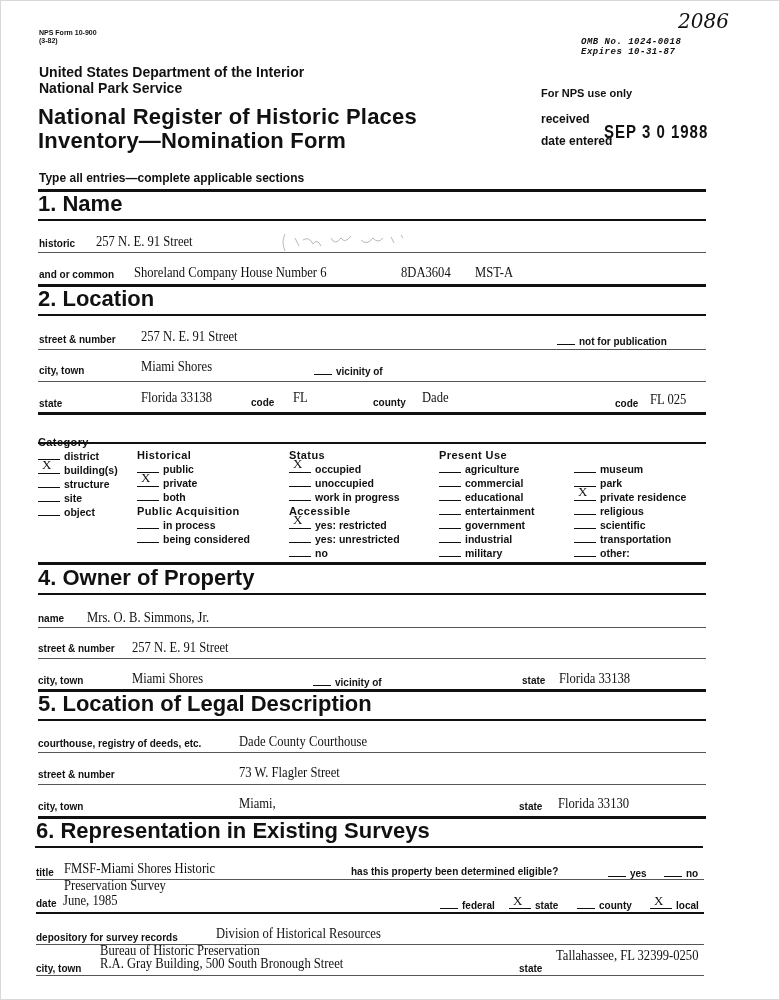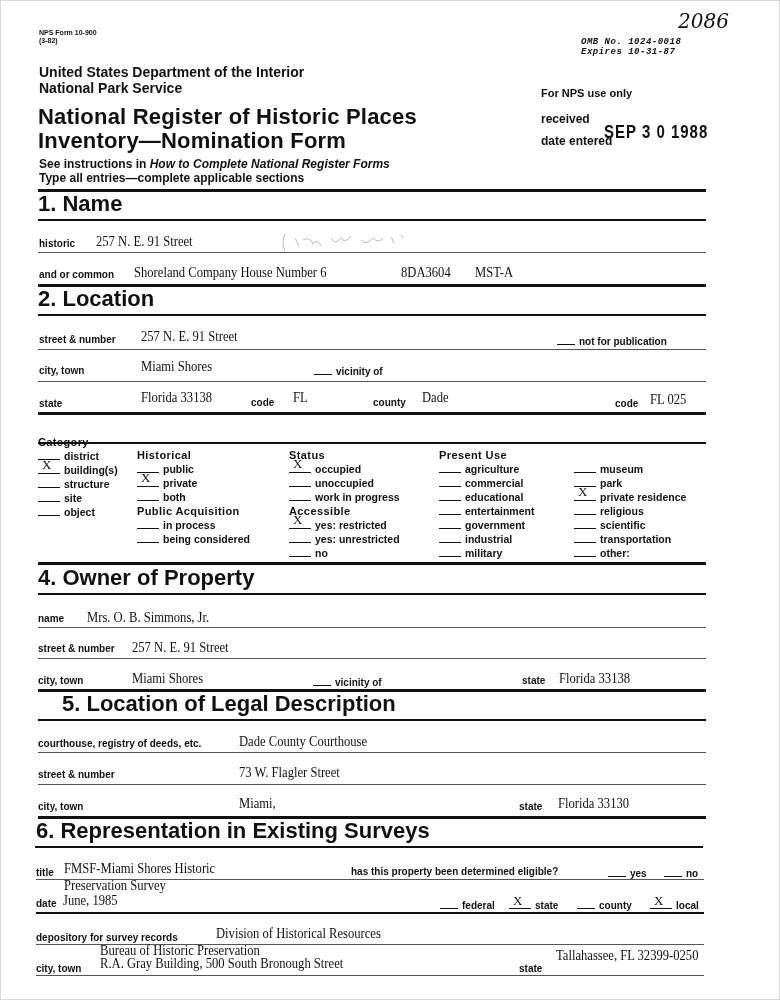--- a/index.html
+++ b/index.html
@@ -36,23 +36,20 @@
   <div class="abs hand" style="left:640px;top:8px;">2086</div>
   <div class="abs mono-it" style="left:580px;top:36px;">OMB No. 1024-0018</div>
   <div class="abs mono-it" style="left:580px;top:46px;">Expires  10-31-87</div>
 
   <div class="abs agency" style="left:38px;top:63px;">United States Department of the Interior</div>
   <div class="abs agency" style="left:38px;top:79px;">National Park Service</div>
 
   <div class="abs big" style="left:37px;top:103px;">National Register of Historic Places</div>
   <div class="abs big" style="left:37px;top:127px;">Inventory—Nomination Form</div>
 
-  <div class="abs instr" style="left:38px;top:157px;">
-    <span>See instructions in </span><i>How to Complete National Register Forms</i>
-  </div>
   <div class="abs instr" style="left:38px;top:171px;">Type all entries—complete applicable sections</div>
 
   <div class="abs nps" style="left:540px;top:86px;">For NPS use only</div>
   <div class="abs nps" style="left:540px;top:111px;font-size:12px;">received</div>
   <div class="abs nps" style="left:540px;top:133px;font-size:12px;">date entered</div>
   <div class="abs stamp" style="left:603px;top:122px;">SEP 3 0 1988</div>
 
   <div class="rule" style="left:37px;top:188px;width:668px;height:3px;"></div>
   <div class="abs sec" style="left:37px;top:191px;">1.  Name</div>
   <div class="rule" style="left:37px;top:218px;width:668px;height:2px;"></div>
@@ -157,21 +154,21 @@
   <div class="abs val" style="left:131px;top:639px;">257 N. E. 91 Street</div>
   <div class="thin" style="left:37px;top:657px;width:668px;"></div>
 
   <div class="abs lbl" style="left:37px;top:674px;">city, town</div>
   <div class="abs val" style="left:131px;top:670px;">Miami Shores</div>
   <div class="abs lbl" style="left:312px;top:674px;"><span class="blank" style="width:18px;"></span><span>vicinity of</span></div>
   <div class="abs lbl" style="left:521px;top:674px;">state</div>
   <div class="abs val" style="left:558px;top:670px;">Florida  33138</div>
 
   <div class="rule" style="left:37px;top:688px;width:668px;height:3px;"></div>
-  <div class="abs sec" style="left:37px;top:691px;margin-left:24px;">5.  Location of Legal Description</div>
+  <div class="abs sec" style="left:37px;top:691px;">5.  Location of Legal Description</div>
   <div class="rule" style="left:37px;top:718px;width:668px;height:2px;"></div>
 
   <div class="abs lbl" style="left:37px;top:737px;">courthouse, registry of deeds, etc.</div>
   <div class="abs val" style="left:238px;top:733px;">Dade County Courthouse</div>
   <div class="thin" style="left:37px;top:751px;width:668px;"></div>
 
   <div class="abs lbl" style="left:37px;top:768px;">street &amp; number</div>
   <div class="abs val" style="left:238px;top:764px;">73 W. Flagler Street</div>
   <div class="thin" style="left:37px;top:783px;width:668px;"></div>
 

